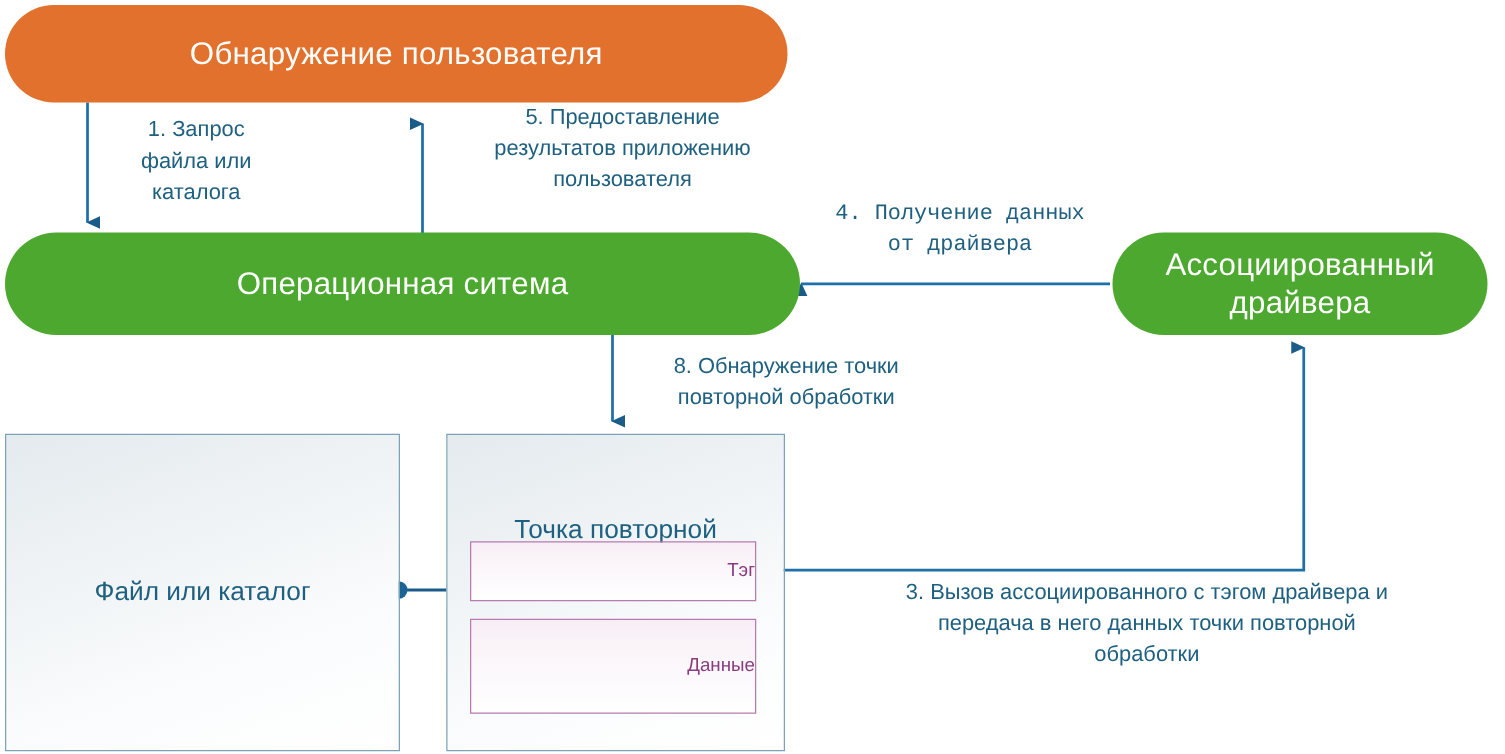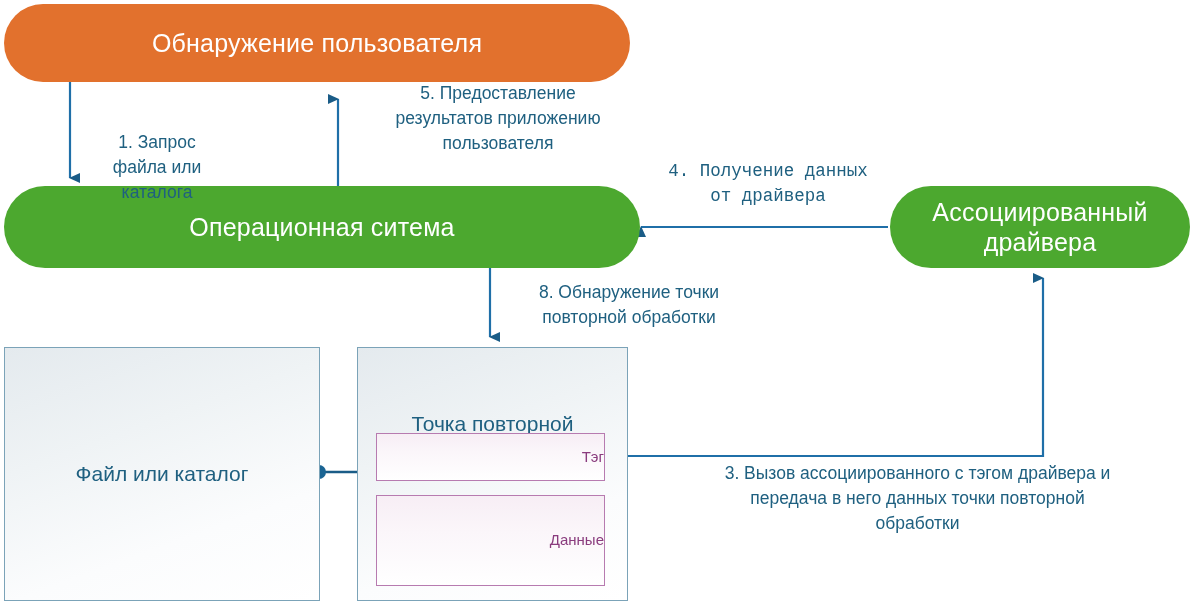--- a/index.html
+++ b/index.html
@@ -144,26 +144,26 @@
   </div>
 
   <div class="node rect-box titled" style="left:357px; top:347px; width:271px; height:254px;">
     <span class="rect-title" style="white-space:pre-line;margin-top:48px;">Точка повторной
 обработки</span>
 
     <div class="sub-box" style="left:18px; top:85px; width:229px; height:48px;">
       <span>Тэг</span>
     </div>
 
-    <div class="sub-box" style="left:18px; top:147px; width:229px; height:91px;padding-left:20px;">
+    <div class="sub-box" style="left:18px; top:147px; width:229px; height:76px;padding-left:20px;">
       <span>Данные</span>
     </div>
   </div>
 
-  <div class="edge-label" style="left:92px; top:91px; width:130px;margin-top:39px;">1. Запрос
+  <div class="edge-label" style="left:92px; top:91px; width:130px;">1. Запрос
 файла или
 каталога</div>
 
   <div class="edge-label" style="left:372px; top:81px; width:252px;">5. Предоставление
 результатов приложению
 пользователя</div>
 
   <div class="edge-label" style="left:505px; top:280px; width:248px;">8. Обнаружение точки
 повторной обработки</div>
 

